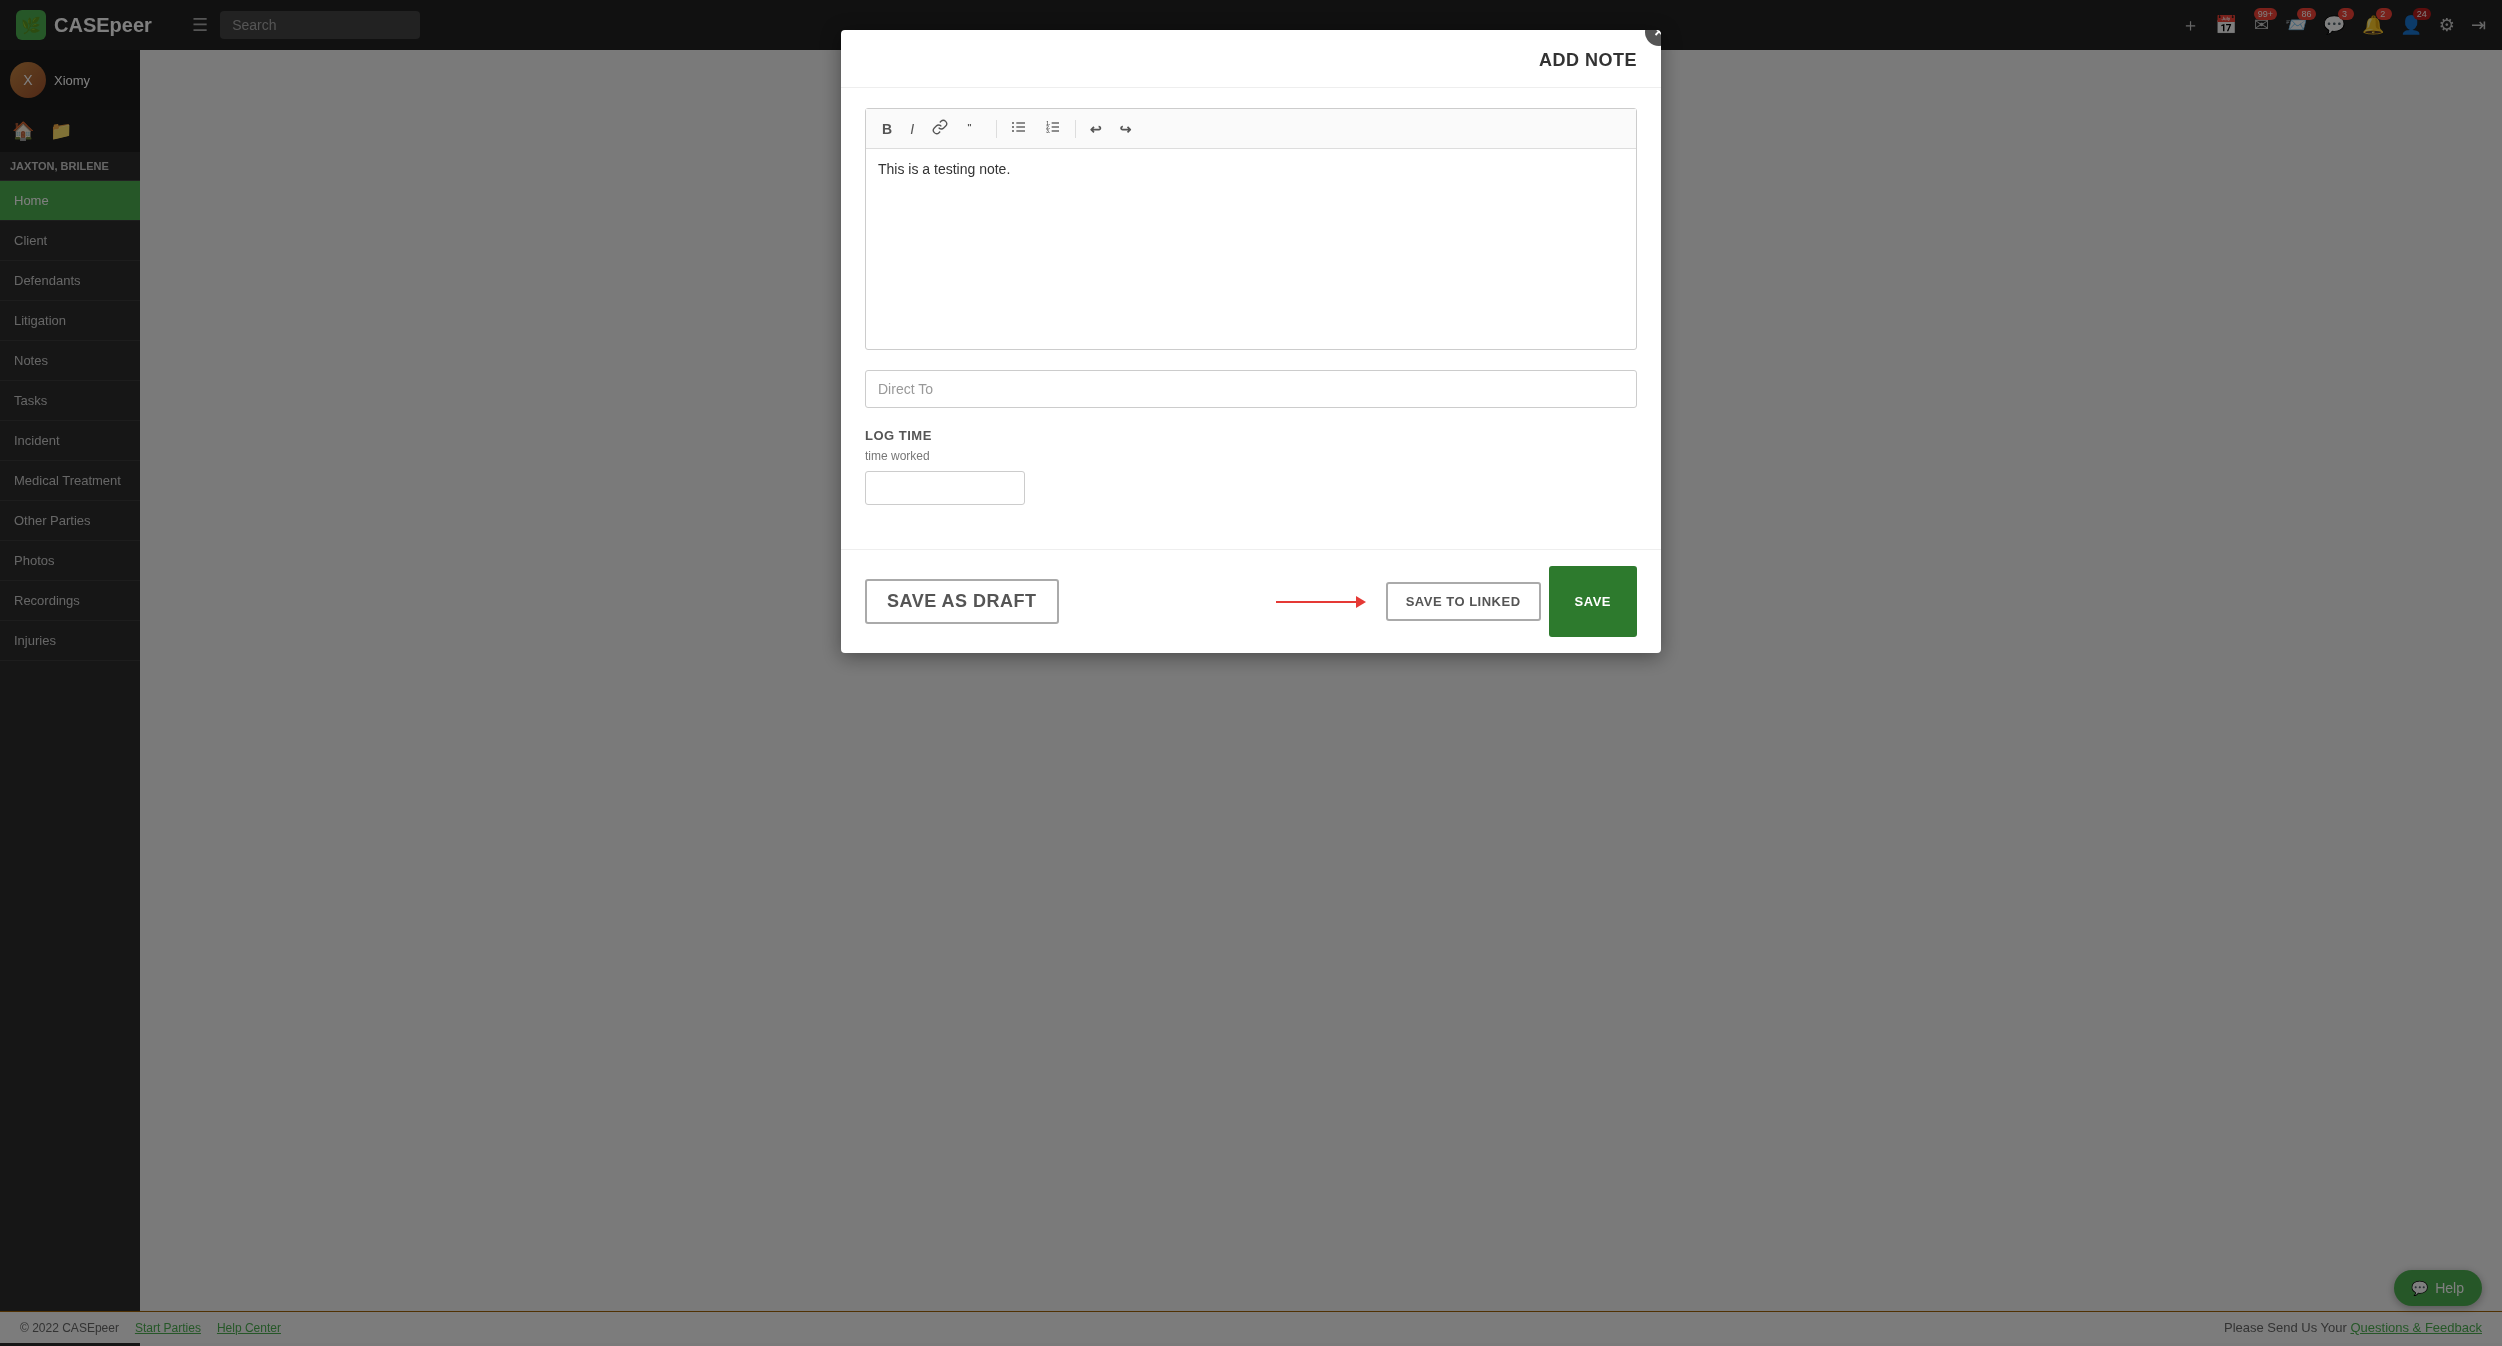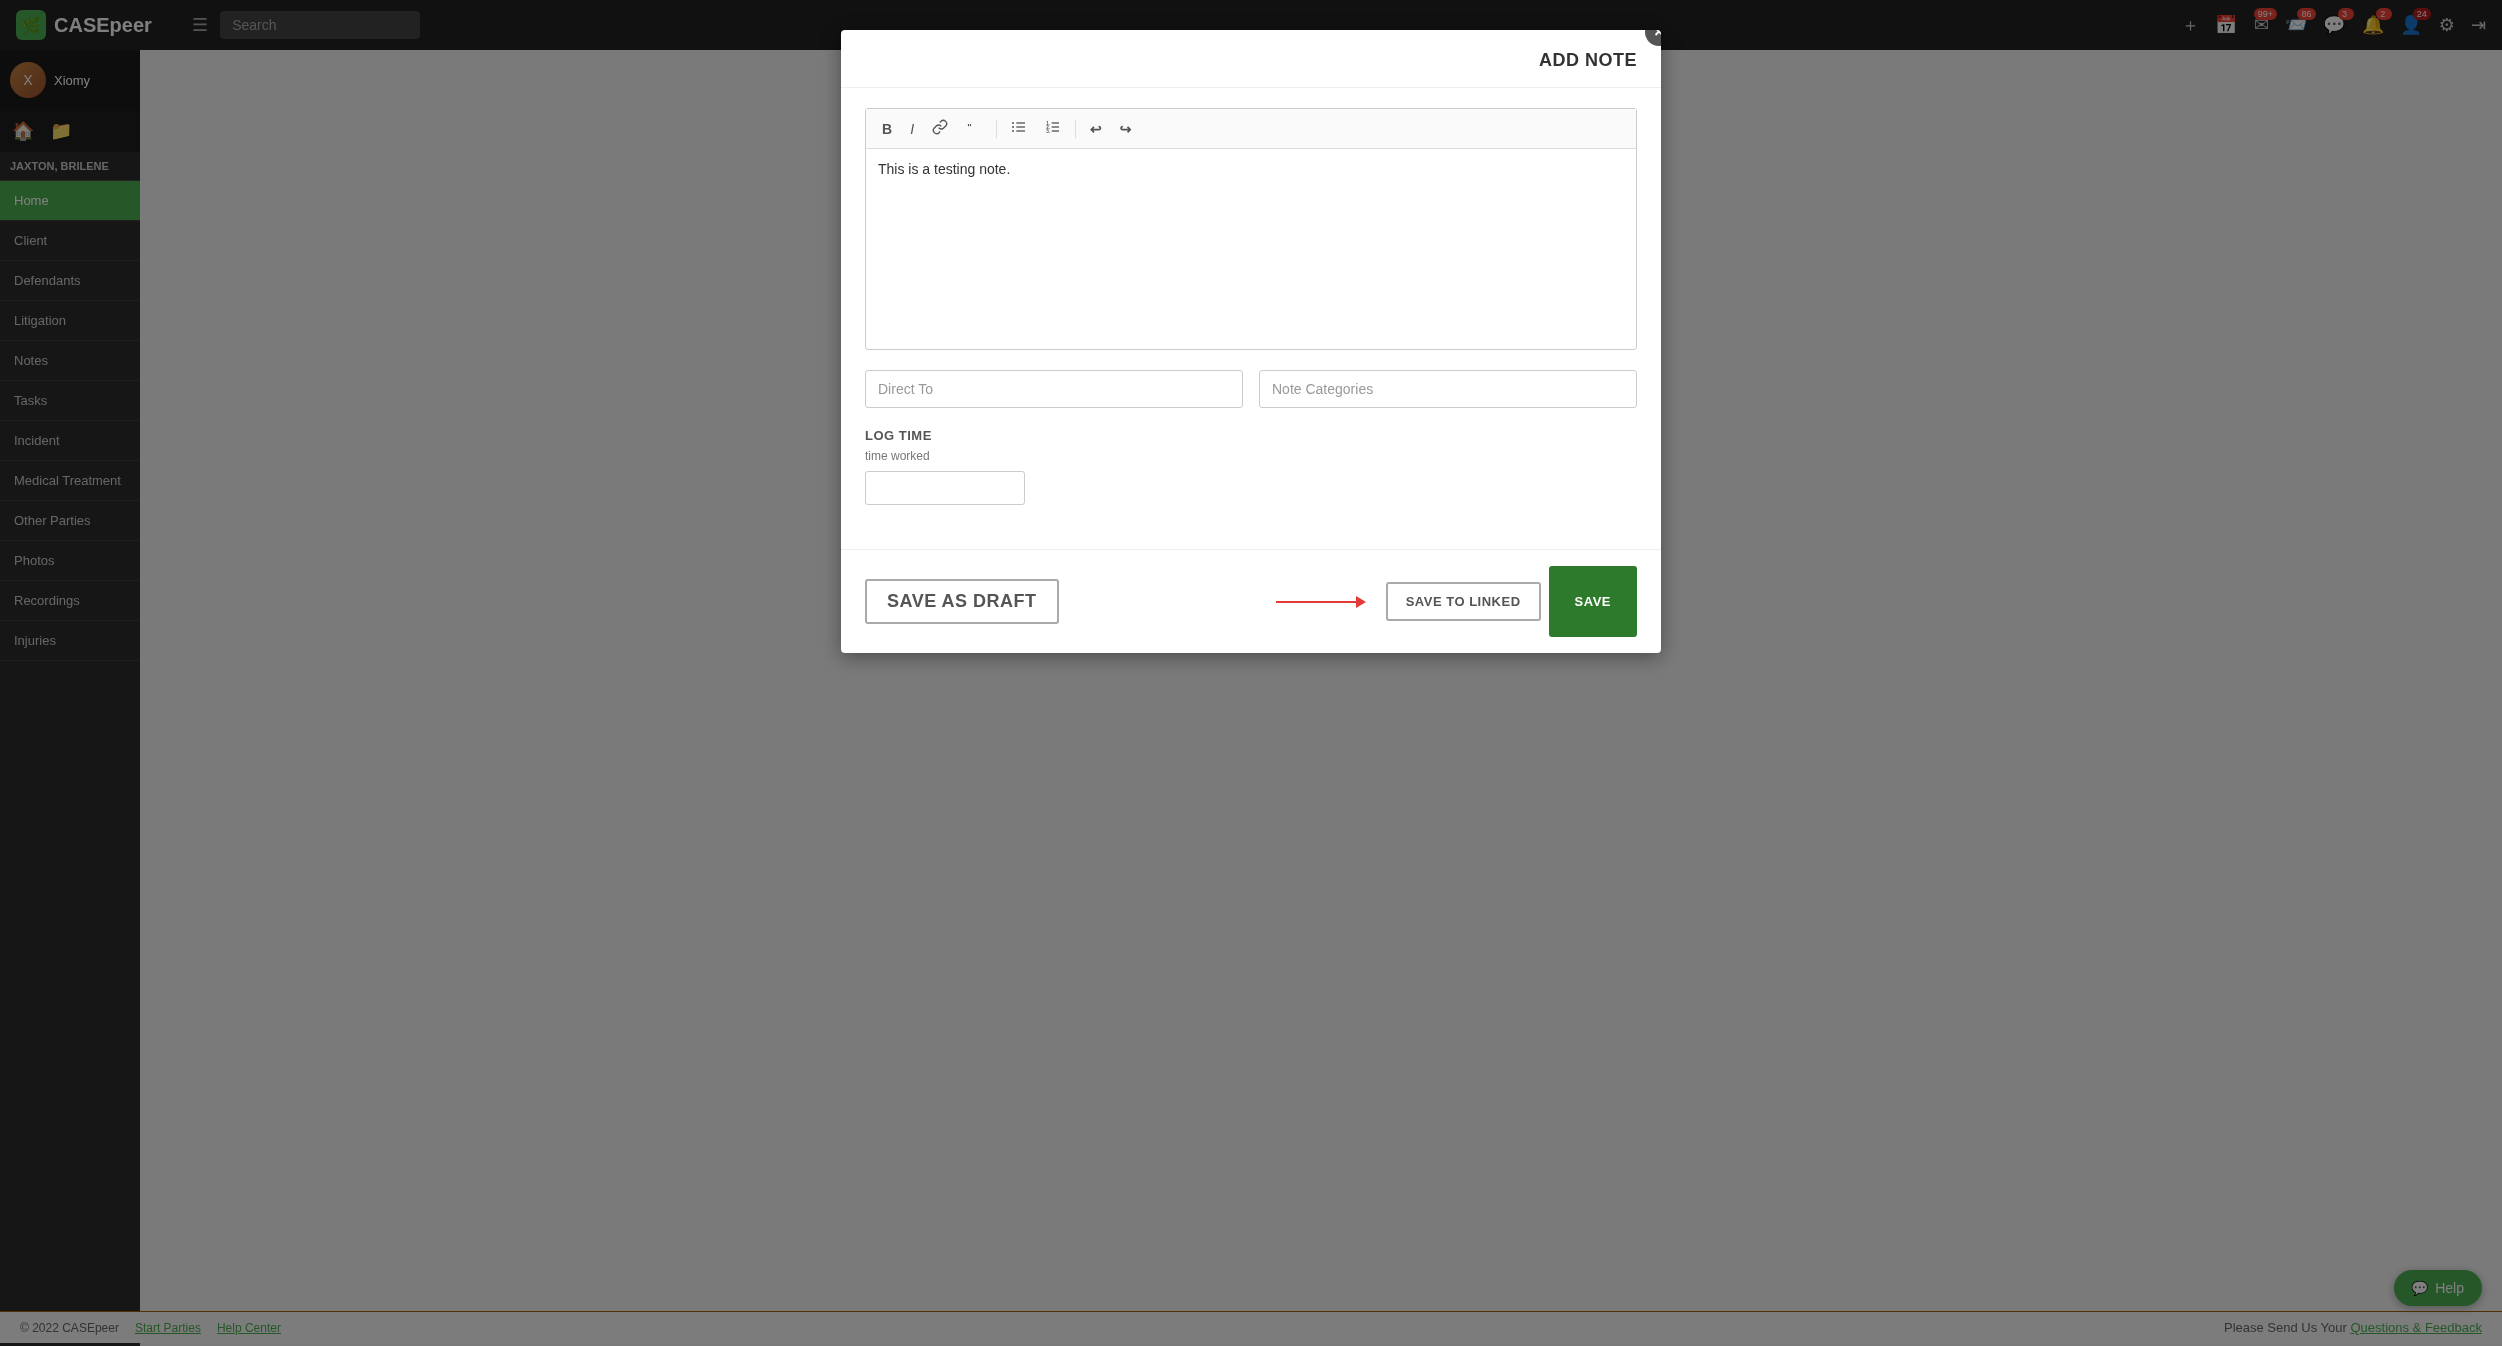--- a/index.html
+++ b/index.html
@@ -491,23 +491,20 @@
           <button class="toolbar-btn">↩</button>
           <button class="toolbar-btn">↪</button>
         </div>
         <div class="editor-content" contenteditable="true" style="">This is a testing note.</div>
       </div>
 
       <div class="form-row">
         <div class="form-field">
           <input class="form-input" type="text" placeholder="Direct To" style="">
         </div>
-        <div class="form-field">
-          <input class="form-input" type="text" placeholder="Note Categories" style="">
-        </div>
       </div>
 
       <div class="log-time-section">
         <div class="log-time-label">LOG TIME</div>
         <div class="log-time-sublabel">time worked</div>
         <input class="time-input" type="text" style="">
       </div>
     </div>
 
     <div class="modal-footer">

